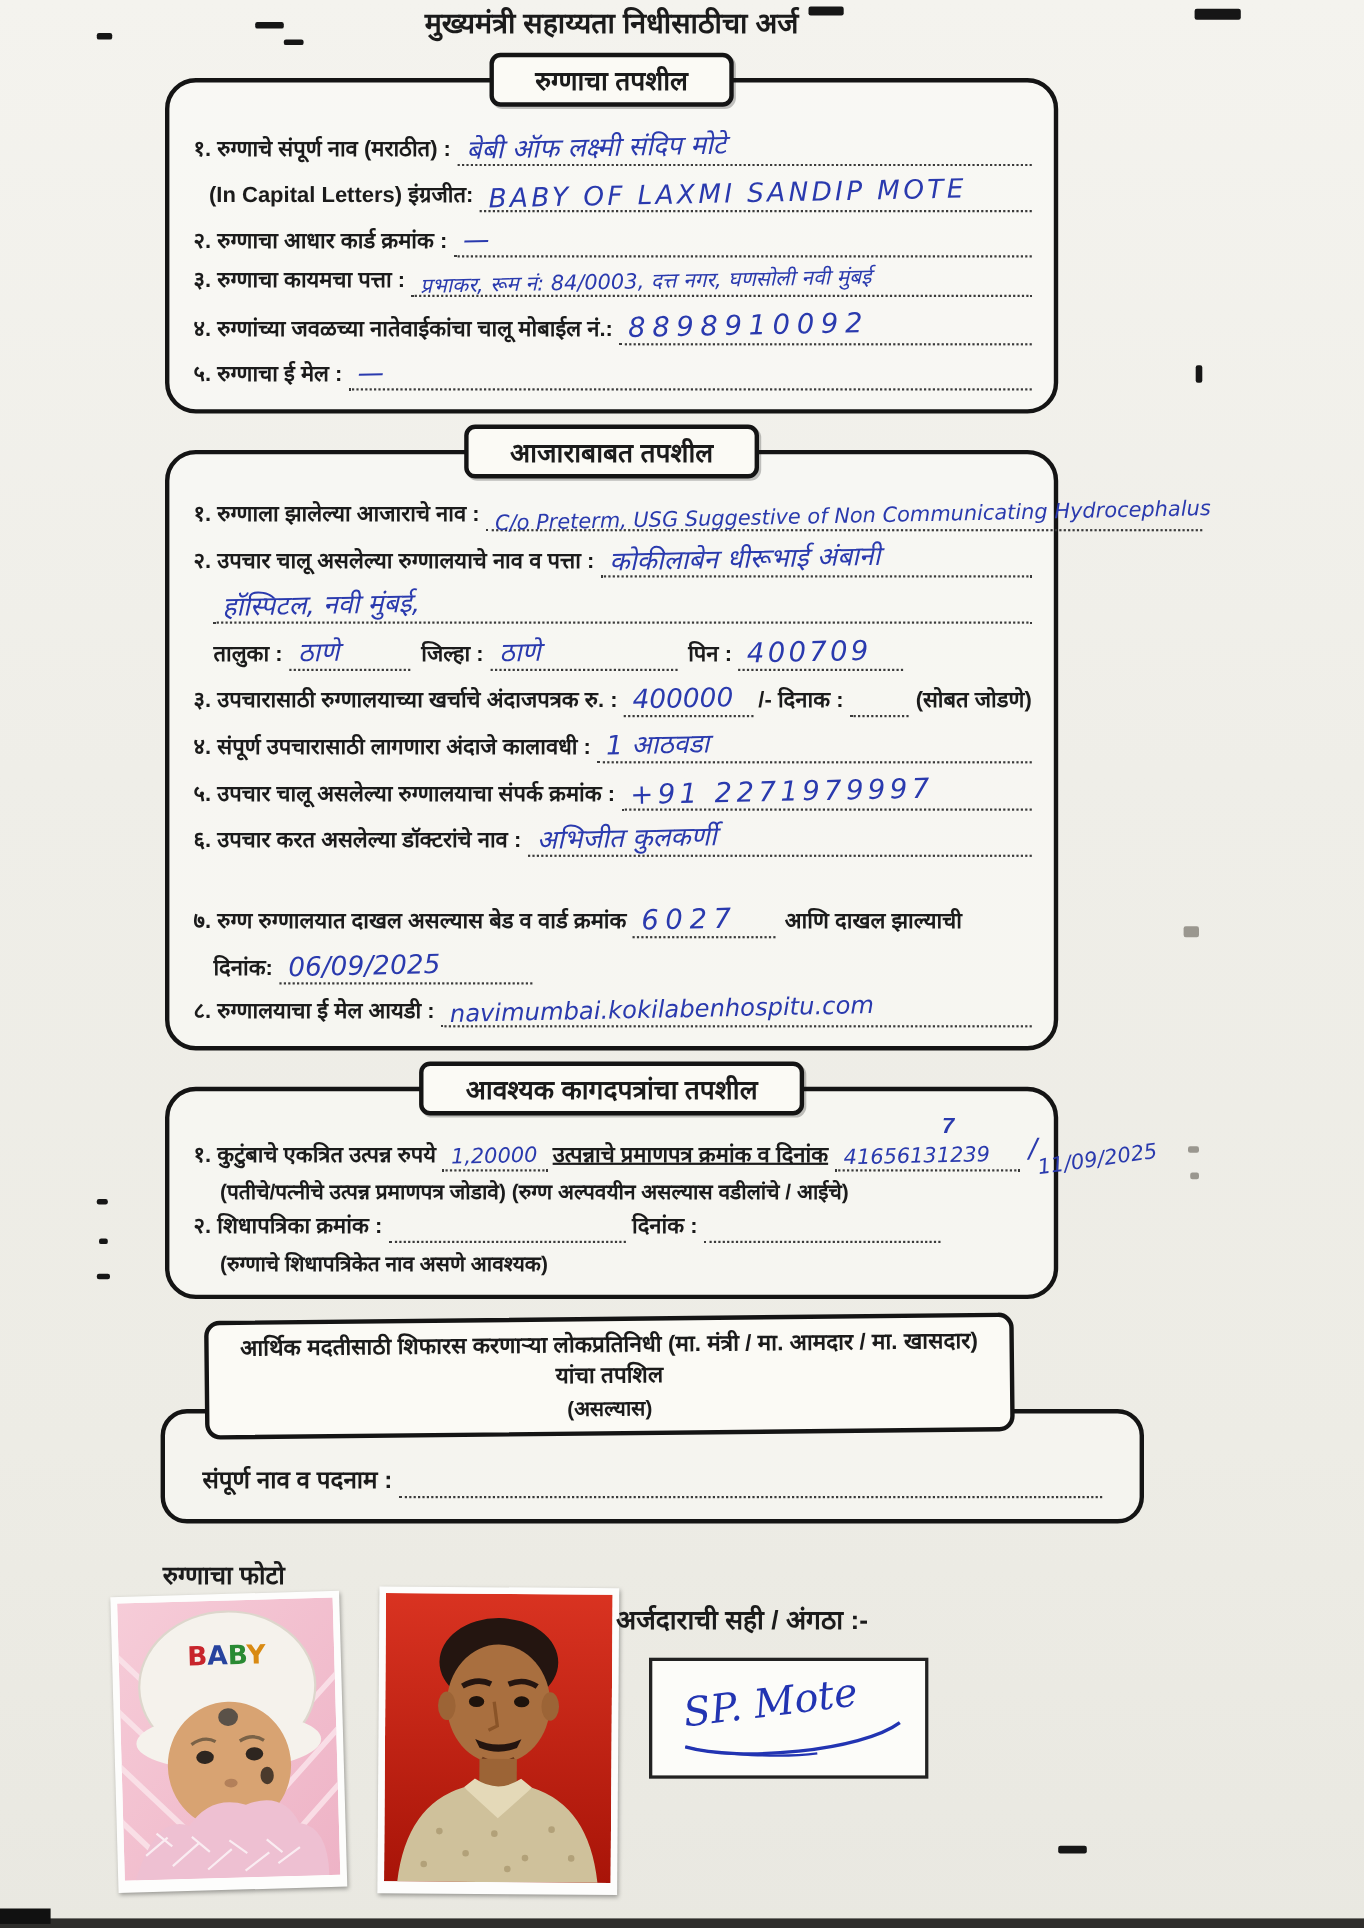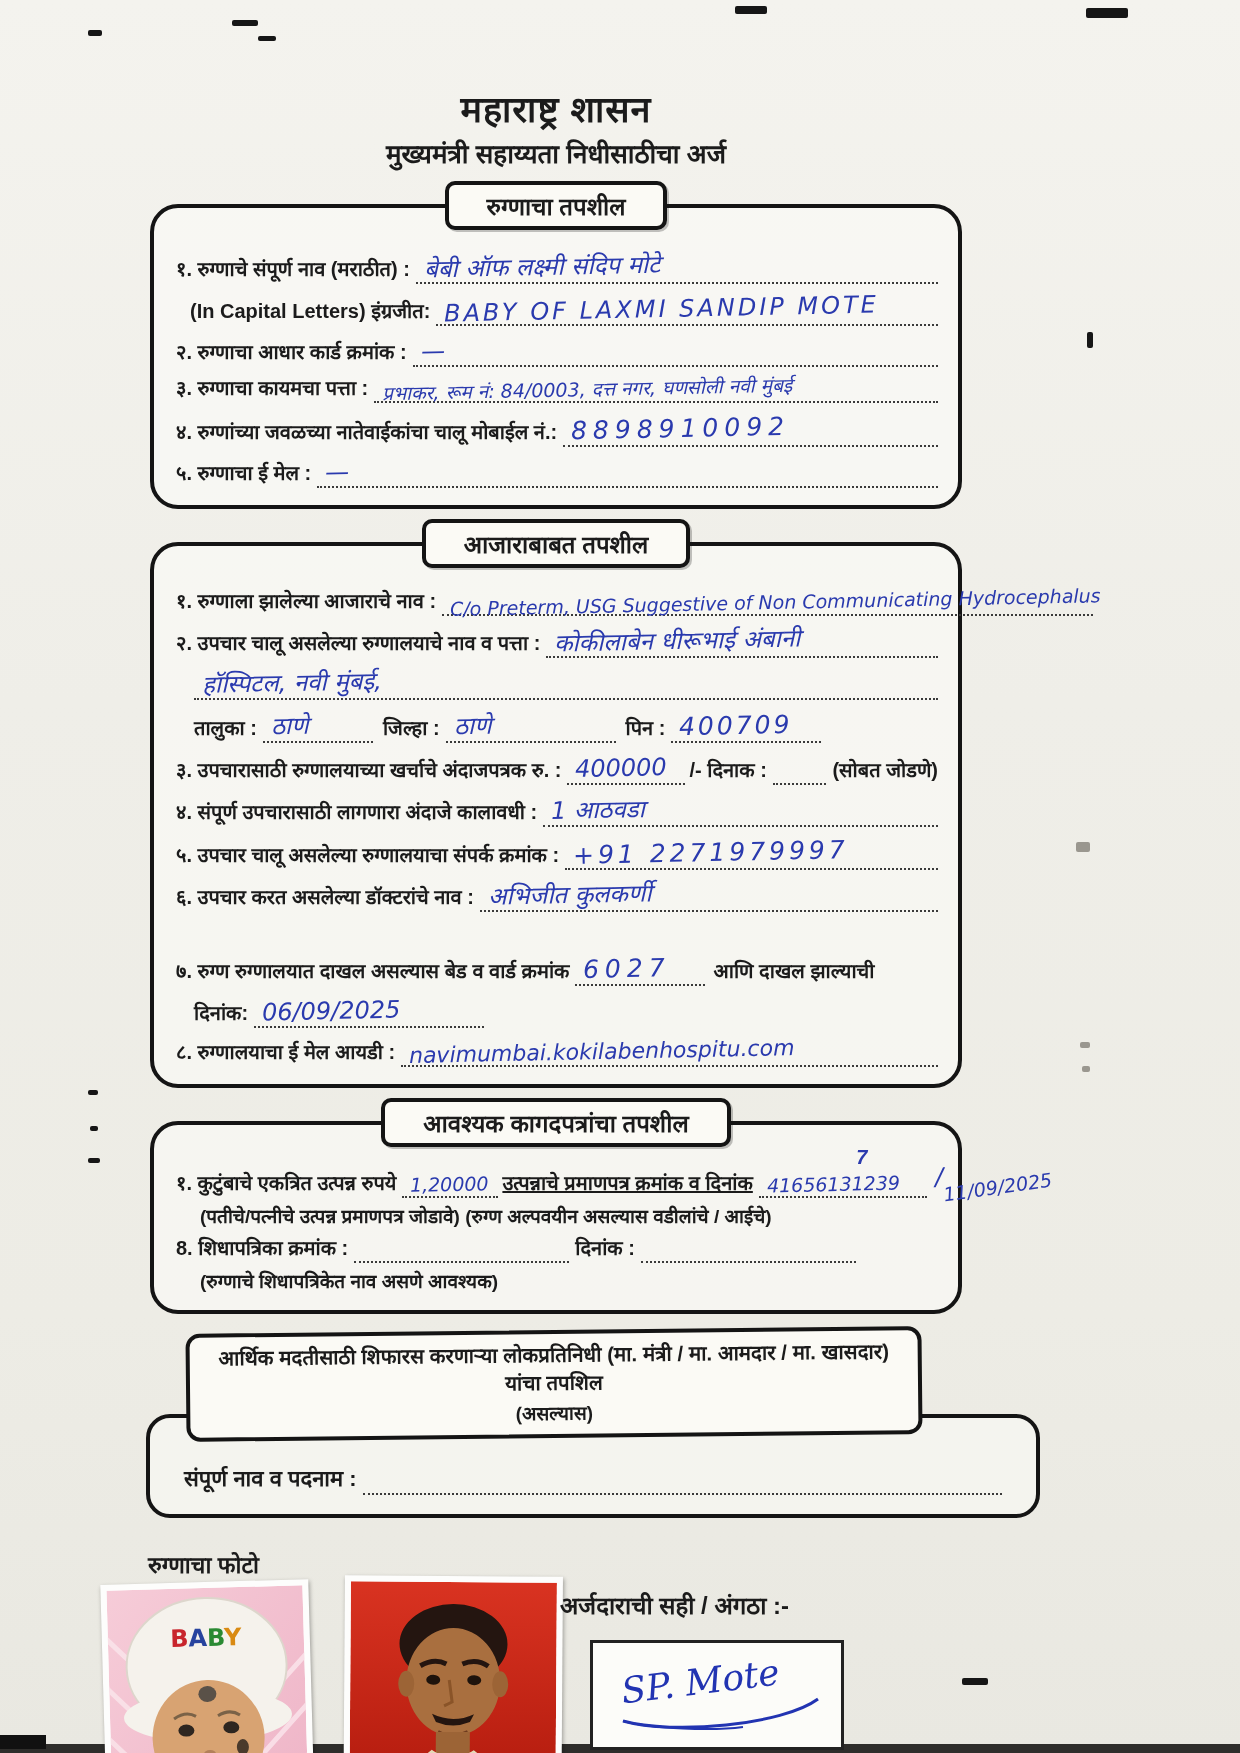--- a/index.html
+++ b/index.html
@@ -98,21 +98,20 @@
   <div class="art gray" style="left:1076px;top:842px;width:14px;height:10px;"></div>
   <div class="art gray" style="left:1080px;top:1042px;width:10px;height:6px;"></div>
   <div class="art gray" style="left:1082px;top:1066px;width:8px;height:6px;"></div>
   <div class="art" style="left:88px;top:1090px;width:10px;height:5px;"></div>
   <div class="art" style="left:90px;top:1126px;width:8px;height:5px;"></div>
   <div class="art" style="left:88px;top:1158px;width:12px;height:5px;"></div>
   <div class="art" style="left:962px;top:1678px;width:26px;height:7px;"></div>
   <div class="bottom-strip"></div>
   <div class="bottom-blob"></div>
 
-  <div class="title1">महाराष्ट्र शासन</div>
   <div class="title2">मुख्यमंत्री सहाय्यता निधीसाठीचा अर्ज</div>
 
   <div class="tab-wrap">
       <div class="tab">रुग्णाचा तपशील</div>
     </div>
   <div class="sec">
     <div class="line">
       <span class="lbl">१. रुग्णाचे संपूर्ण नाव (मराठीत) :</span>
       <span class="fill"><span class="hw">बेबी ऑफ लक्ष्मी संदिप मोटे</span></span>
     </div>
@@ -205,21 +204,21 @@
       <span class="lbl" style="margin-left:4px;text-decoration:underline;">उत्पन्नाचे प्रमाणपत्र क्रमांक व दिनांक</span>
       <span class="fill fixed cert-wrap" style="width:168px;">
         <span class="sup-digit">7</span>
         <span class="hw small">41656131239</span>
       </span>
       <span class="hw" style="top:-4px;">/</span>
       <span class="hw small" style="transform:rotate(-8deg);">11/09/2025</span>
     </div>
     <div class="note">(पतीचे/पत्नीचे उत्पन्न प्रमाणपत्र जोडावे) (रुग्ण अल्पवयीन असल्यास वडीलांचे / आईचे)</div>
     <div class="line">
-      <span class="lbl">8. शिधापत्रिका क्रमांक :</span>
+      <span class="lbl">२. शिधापत्रिका क्रमांक :</span>
       <span class="dots" style="width:215px;"></span>
       <span class="lbl">दिनांक :</span>
       <span class="dots" style="width:215px;"></span>
     </div>
     <div class="note">(रुग्णाचे शिधापत्रिकेत नाव असणे आवश्यक)</div>
   </div>
 
   <div class="sec4-header">
     <div class="h">आर्थिक मदतीसाठी शिफारस करणाऱ्या लोकप्रतिनिधी (मा. मंत्री / मा. आमदार / मा. खासदार) यांचा तपशिल</div>
     <div class="s">(असल्यास)</div>

